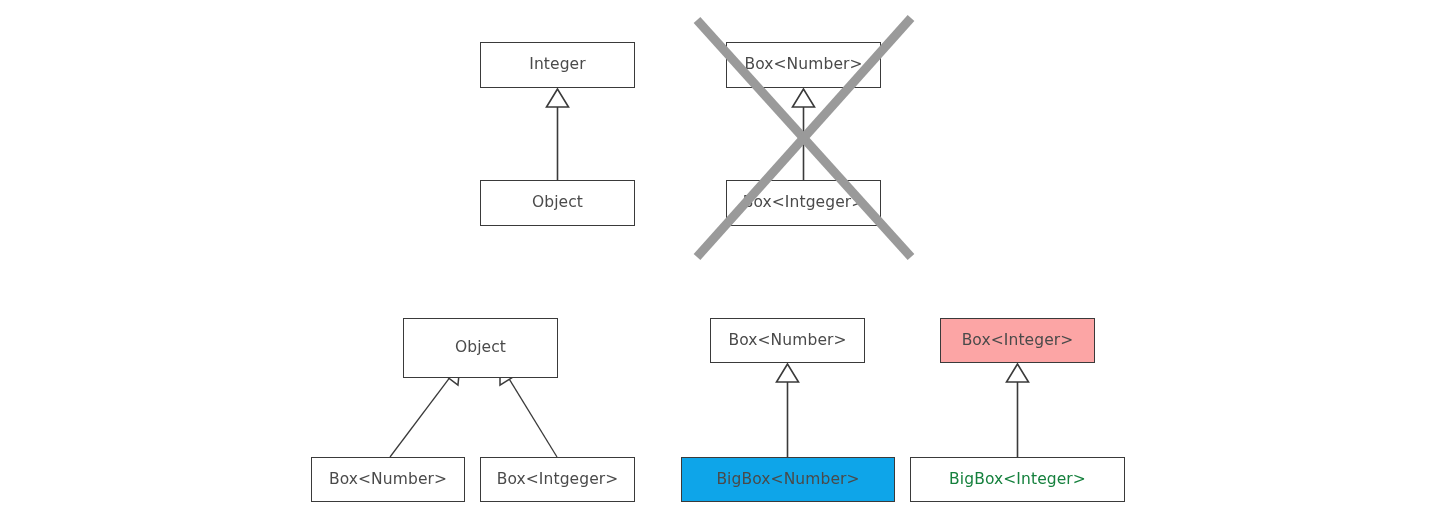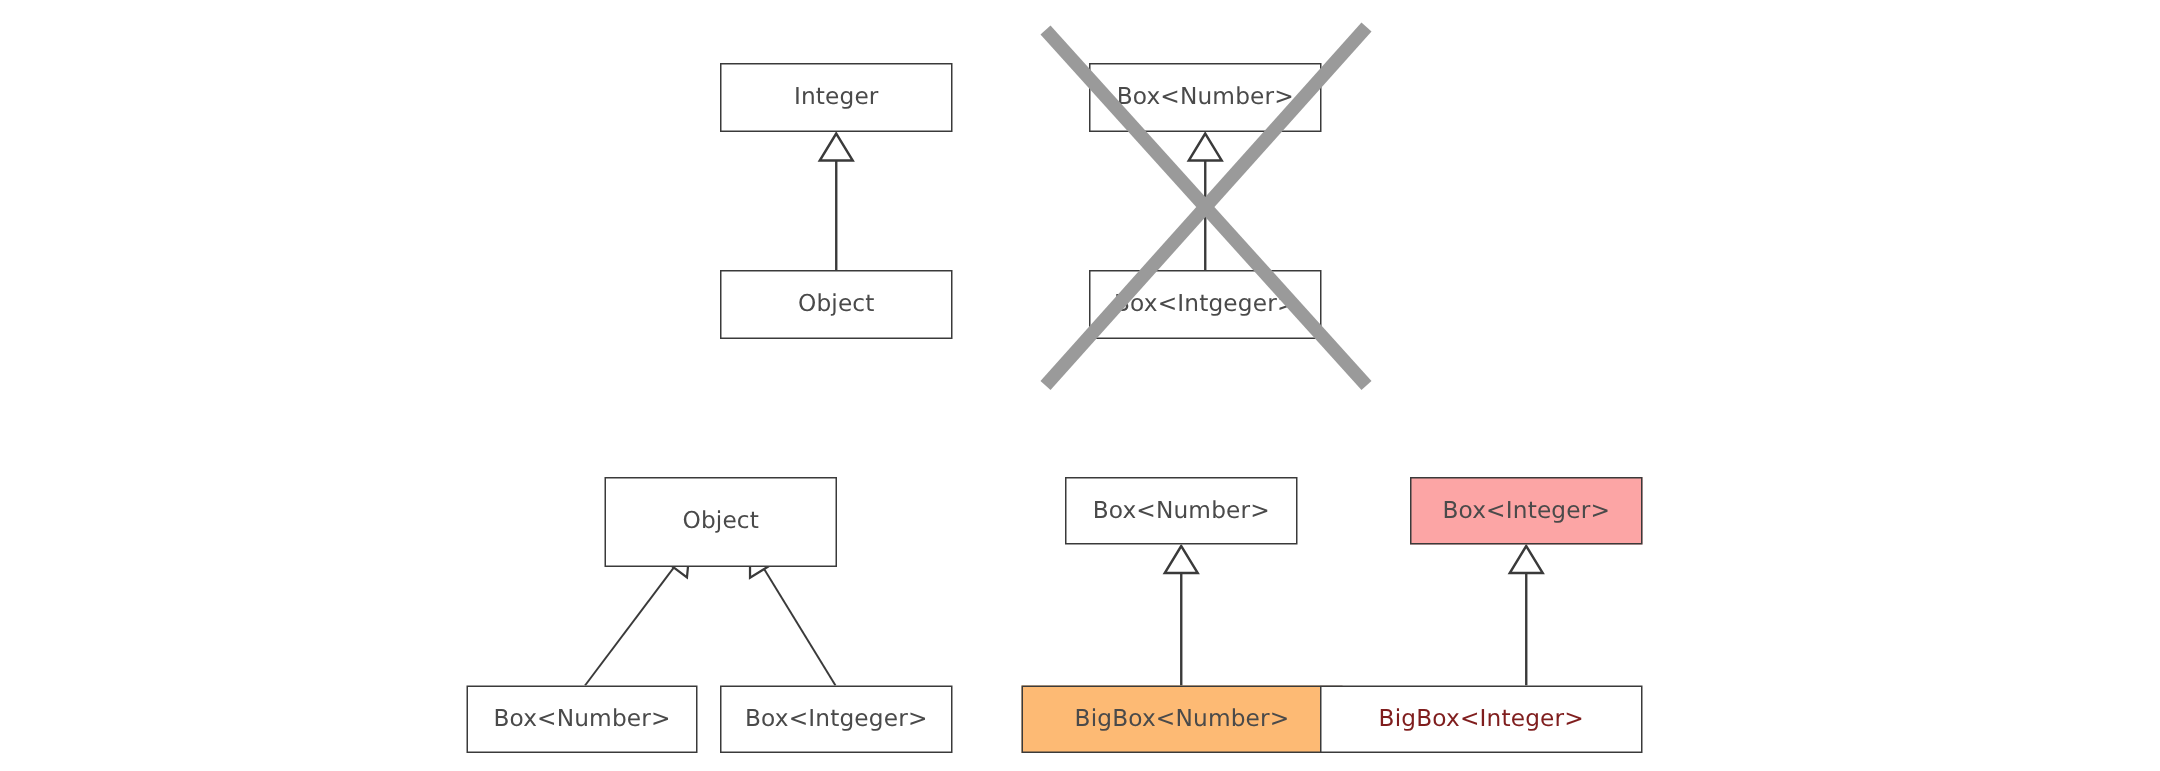--- a/index.html
+++ b/index.html
@@ -85,23 +85,23 @@
     </svg>
   <div id="box-layer">
       <div class="uml-box" style="left: 480px; top: 42px; width: 155px; height: 46px; border-color: rgb(58, 58, 58); background: rgb(255, 255, 255); color: rgb(74, 74, 74);">Integer</div>
       <div class="uml-box" style="left: 480px; top: 180px; width: 155px; height: 46px; border-color: rgb(58, 58, 58); background: rgb(255, 255, 255); color: rgb(74, 74, 74);">Object</div>
       <div class="uml-box" style="left: 726px; top: 42px; width: 155px; height: 46px; border-color: rgb(58, 58, 58); background: rgb(255, 255, 255); color: rgb(74, 74, 74);">Box&lt;Number&gt;</div>
       <div class="uml-box" style="left: 726px; top: 180px; width: 155px; height: 46px; border-color: rgb(58, 58, 58); background: rgb(255, 255, 255); color: rgb(74, 74, 74);">Box&lt;Intgeger&gt;</div>
       <div class="uml-box" style="left: 403px; top: 318px; width: 155px; height: 60px; border-color: rgb(58, 58, 58); background: rgb(255, 255, 255); color: rgb(74, 74, 74);">Object</div>
       <div class="uml-box" style="left: 311px; top: 457px; width: 154px; height: 45px; border-color: rgb(58, 58, 58); background: rgb(255, 255, 255); color: rgb(74, 74, 74);">Box&lt;Number&gt;</div>
       <div class="uml-box" style="left: 480px; top: 457px; width: 155px; height: 45px; border-color: rgb(58, 58, 58); background: rgb(255, 255, 255); color: rgb(74, 74, 74);">Box&lt;Intgeger&gt;</div>
       <div class="uml-box" style="left: 710px; top: 318px; width: 155px; height: 45px; border-color: rgb(58, 58, 58); background: rgb(255, 255, 255); color: rgb(74, 74, 74);">Box&lt;Number&gt;</div>
-      <div class="uml-box" style="left: 681px; top: 457px; width: 214px; height: 45px; border-color: rgb(58, 58, 58); background: #fdba74; color: rgb(74, 74, 74);">BigBox&lt;Number&gt;</div>
+      <div class="uml-box" style="left: 681px; top: 457px; width: 214px; height: 45px; border-color: rgb(58, 58, 58); background: #0ea5e9; color: rgb(74, 74, 74);">BigBox&lt;Number&gt;</div>
       <div class="uml-box" style="left: 940px; top: 318px; width: 155px; height: 45px; border-color: rgb(58, 58, 58); background: #fca5a5; color: rgb(74, 74, 74);">Box&lt;Integer&gt;</div>
-      <div class="uml-box" style="left: 880px; top: 457px; width: 215px; height: 45px; border-color: rgb(58, 58, 58); background: rgb(255, 255, 255); color: #7f1d1d;">BigBox&lt;Integer&gt;</div>
+      <div class="uml-box" style="left: 910px; top: 457px; width: 215px; height: 45px; border-color: rgb(58, 58, 58); background: rgb(255, 255, 255); color: #15803d;">BigBox&lt;Integer&gt;</div>
     </div>
   <svg class="cross-layer" id="cross-layer" width="1440" height="514" viewBox="0 0 1440 514">
       <g>
         <line x1="697" y1="20" x2="911" y2="257" stroke="#9a9a9a" stroke-width="9" stroke-linecap="butt"></line>
         <line x1="911" y1="18" x2="697" y2="257" stroke="#9a9a9a" stroke-width="9" stroke-linecap="butt"></line>
       </g>
     </svg>
 </div>
 
 </body></html>

